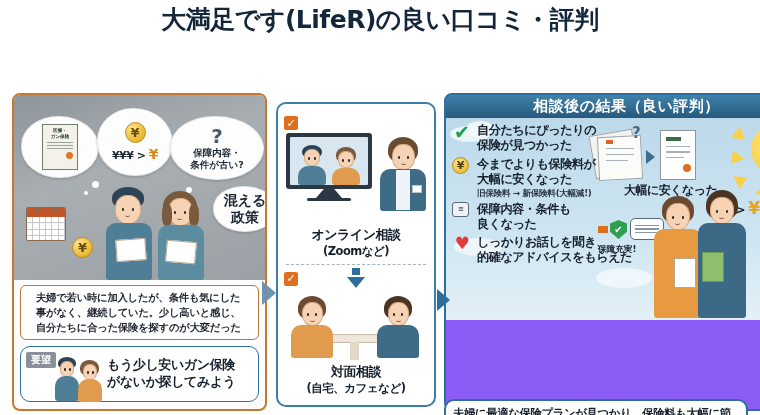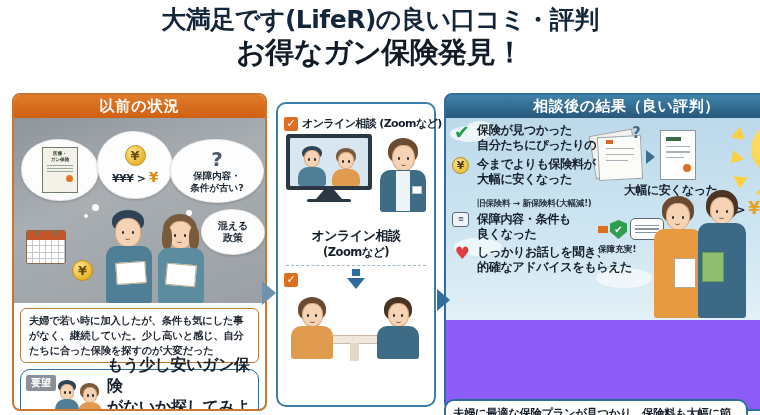--- a/index.html
+++ b/index.html
@@ -45,21 +45,21 @@
   .bubble {
     position: absolute; background: #fdfdfd; border-radius: 48% 52% 50% 50%;
     color: #1b2733; font-weight: bold; text-align: center;
     display: flex; flex-direction: column; align-items: center; justify-content: center;
     box-shadow: 0 0 0 1px #e6e6e6;
     filter: drop-shadow(0 1px 1px rgba(0,0,0,.18));
   }
   .b1 { left: 8px; top: 22px; width: 76px; height: 60px; }
   .b2 { left: 84px; top: 14px; width: 74px; height: 66px; }
   .b3 { left: 157px; top: 22px; width: 92px; height: 62px; font-size: 9.5px; line-height: 1.25; }
-  .b4 { left: 188px; top: 92px; width: 62px; height: 44px; font-size: 10px; line-height: 1.2; }
+  .b4 { left: 200px; top: 92px; width: 62px; height: 44px; font-size: 14px; line-height: 1.2; }
   .bdot { position:absolute; background:#fdfdfd; border-radius:50%; }
 
   .doc-mini {
     width: 36px; height: 46px; background: #f4f2e8; border: 1px solid #6d7f6b;
     display: flex; flex-direction: column; align-items: center; padding-top: 3px;
   }
   .doc-mini .dt { font-size: 4.6px; color: #2a3a2a; font-weight: bold; line-height: 1.35; }
   .doc-mini .ln { width: 26px; height: 1px; background: #9aa79a; margin-top: 2px; }
   .doc-mini .seal { width: 7px; height: 7px; border-radius: 50%; background: #e0762a; margin-top: 3px; align-self:flex-end; margin-right:4px;}
 
@@ -88,35 +88,35 @@
   .p-head { border-radius: 45% 45% 46% 46%; background: #f6d3b4; border:1px solid #d7a97f; }
   .p-hair { position: absolute; border-radius: 50% 50% 42% 42%; }
   .p-body { position: absolute; border-radius: 10px 10px 3px 3px; }
   .p-eye { position:absolute; width:2.4px; height:3px; background:#2b2b2b; border-radius:50%;}
   .p-mouth{ position:absolute; width:5px; height:2px; border-bottom:1.3px solid #8a5a44; border-radius:0 0 6px 6px;}
 
   .paper-hold { position:absolute; background:#fff; border:1px solid #b9a98f; }
 
   .note-box {
     margin: 5px 6px 0 6px; border: 1.6px solid #b8793a; border-radius: 6px;
-    background: #fff; padding: 4px 8px;
+    background: #fff; padding: 4px 15px;
     font-size: 10.3px; font-weight: bold; color: #1d2530; line-height: 1.45;
     letter-spacing: -0.2px;
   }
   .want-box {
     position: relative; margin: 6px 6px 0 6px; height: 56px;
     border: 1.8px solid #2f6e9c; border-radius: 10px; background: #fff;
     display: flex; align-items: center;
   }
   .want-tag {
     position: absolute; left: 5px; top: 5px; background: #8a9099; color: #fff;
     font-size: 10px; font-weight: bold; padding: 1px 5px; border-radius: 2px;
   }
   .want-text {
-    margin-left: 86px; font-size: 16px; font-weight: bold; color: #16202c;
+    margin-left: 86px; font-size: 13px; font-weight: bold; color: #16202c;
     line-height: 1.3; letter-spacing: -0.4px;
   }
 
   
   .panel-mid {
     position: absolute; left: 276px; top: 9px; width: 160px; height: 305px;
     border: 2px solid #3b7fa8; border-radius: 10px; background: #fff;
   }
   .mid-tab {
     position: absolute; left: 50%; transform: translateX(-50%); top: -11px;
@@ -174,21 +174,21 @@
     background: radial-gradient(circle at 40% 38%, #ffe680, #fcd042 70%, #f5c224);
   }
   .sun-eye { position:absolute; width:8px; height:5px; border-top:2.4px solid #5e4a10; border-radius:8px 8px 0 0;}
   .sun-smile{ position:absolute; left:13px; top:27px; width:24px; height:12px; border-bottom:2.6px solid #5e4a10; border-radius:0 0 22px 22px;}
   .ray { position:absolute; width:0;height:0; border-left:7px solid transparent;border-right:7px solid transparent;border-top:12px solid #fcd042;}
 
   .bullets { position: relative; padding: 5px 0 0 6px; z-index: 3; }
   .bline { display: flex; align-items: flex-start; gap: 5px; margin-bottom: 3px; }
   .bico { flex: 0 0 auto; width: 20px; text-align: center; }
   .btxt { font-size: 12.2px; font-weight: bold; color: #16202c; line-height: 1.25; letter-spacing: -0.5px; }
-  .bsub { font-size: 8.6px; font-weight: bold; color: #2a3644; letter-spacing: -0.3px; margin-top: 11px;}
+  .bsub { font-size: 8.6px; font-weight: bold; color: #2a3644; letter-spacing: -0.3px; margin-top: 1px;}
   .tick { color: #1e9d4e; font-size: 19px; font-weight: bold; line-height: 1; }
   .ycoin {
     width: 17px; height: 17px; border-radius: 50%;
     background: radial-gradient(circle at 35% 32%, #ffe493, #e8c23e 70%);
     border: 1.6px solid #b08f1e; color: #4e3a06; font-size: 11px; font-weight: bold;
     display: flex; align-items: center; justify-content: center;
   }
   .docico {
     width: 17px; height: 15px; border-radius: 3px; border: 1.6px solid #5a6a78;
     background: #eef3f7; display:flex; align-items:center; justify-content:center;
@@ -225,27 +225,25 @@
     position: absolute; left: 262px; top: 188px; width: 0; height: 0;
     border-top: 12px solid transparent; border-bottom: 12px solid transparent;
     border-left: 14px solid #6f93ad; z-index: 5;
   }
 </style>
 </head>
 <body>
 
 <div class="title-wrap">
   <div class="title-line1">大満足です(LifeR)の良い口コミ・評判</div>
-  <div class="title-line2">お得なガン保険発見！</div>
 </div>
 
 <div class="board">
 
   <div class="panel-left">
-    <div class="hdr-orange">以前の状況</div>
 
     <div class="scene-gray">
 
       <div class="bubble b1">
         <div class="doc-mini">
           <div class="dt">医療・</div>
           <div class="dt">ガン保険</div>
           <i class="ln"></i>
             <i class="ln"></i>
             <i class="ln"></i>
@@ -357,21 +355,20 @@
       </div>
     </div>
   </div>
 
   <div class="mid-arrow"></div>
 
   <div class="panel-mid">
 
     <div class="mid-row1">
       <span class="chk">✓</span>
-      <span class="mid-lbl1">オンライン相談 (Zoomなど)</span>
     </div>
 
     <div style="position:relative;height:78px;">
       <div class="monitor">
         <div class="screen">
           <div class="person" style="left:8px;top:8px;width:28px;height:40px;">
             <div class="p-hair" style="left:4px;top:0;width:20px;height:13px;background:#2f4356;"></div>
             <div class="p-head" style="position:absolute;left:6px;top:4px;width:16px;height:17px;"></div>
             <div class="p-eye" style="left:10px;top:12px;"></div>
             <div class="p-eye" style="left:16px;top:12px;"></div>
@@ -429,20 +426,24 @@
       <div class="person" style="left:96px;top:6px;width:48px;height:62px;">
         <div class="p-hair" style="left:10px;top:0;width:28px;height:24px;background:#4a3524;"></div>
         <div class="p-head" style="position:absolute;left:14px;top:6px;width:21px;height:24px;"></div>
         <div class="p-eye" style="left:19px;top:17px;"></div>
         <div class="p-eye" style="left:27px;top:17px;"></div>
         <div class="p-mouth" style="left:22px;top:24px;"></div>
         <div class="p-body" style="left:3px;top:29px;width:42px;height:33px;background:#3e6b86;"></div>
       </div>
     </div>
 
+    <div class="mid-cap" style="margin-top:2px;">
+      <div>対面相談</div>
+      <small>(自宅、カフェなど)</small>
+    </div>
   </div>
 
   <div class="big-arrow"></div>
 
   <div class="panel-right">
     <div class="hdr-blue">相談後の結果（良い評判）</div>
 
     <div class="sky">
       <div class="cloud" style="left:4px;top:8px;width:40px;height:16px;"></div>
       <div class="cloud" style="left:20px;top:3px;width:28px;height:16px;"></div>
@@ -473,22 +474,22 @@
         <div style="margin:5px 0 0 5px;width:24px;height:1.4px;background:#a9b2b9;"></div>
         <div style="margin:4px 0 0 5px;width:24px;height:1.4px;background:#a9b2b9;"></div>
         <div style="margin:4px 0 0 5px;width:18px;height:1.4px;background:#a9b2b9;"></div>
         <div style="margin:6px 0 0 22px;width:8px;height:8px;border-radius:50%;background:#dd6f1e;"></div>
       </div>
 
       <div class="bullets">
         <div class="bline">
           <span class="bico tick">✔</span>
           <span class="btxt">
+            <span style="display:block">自分たちにぴったりの</span>
             <span style="display:block">保険が見つかった</span>
-            <span style="display:block">自分たちにぴったりの</span>
           </span>
         </div>
 
         <div class="bline">
           <span class="bico">
               <span class="ycoin">¥</span>
             </span>
           <span class="btxt">
             <span style="display:block">今までよりも保険料が</span>
             <span style="display:block">大幅に安くなった</span>

